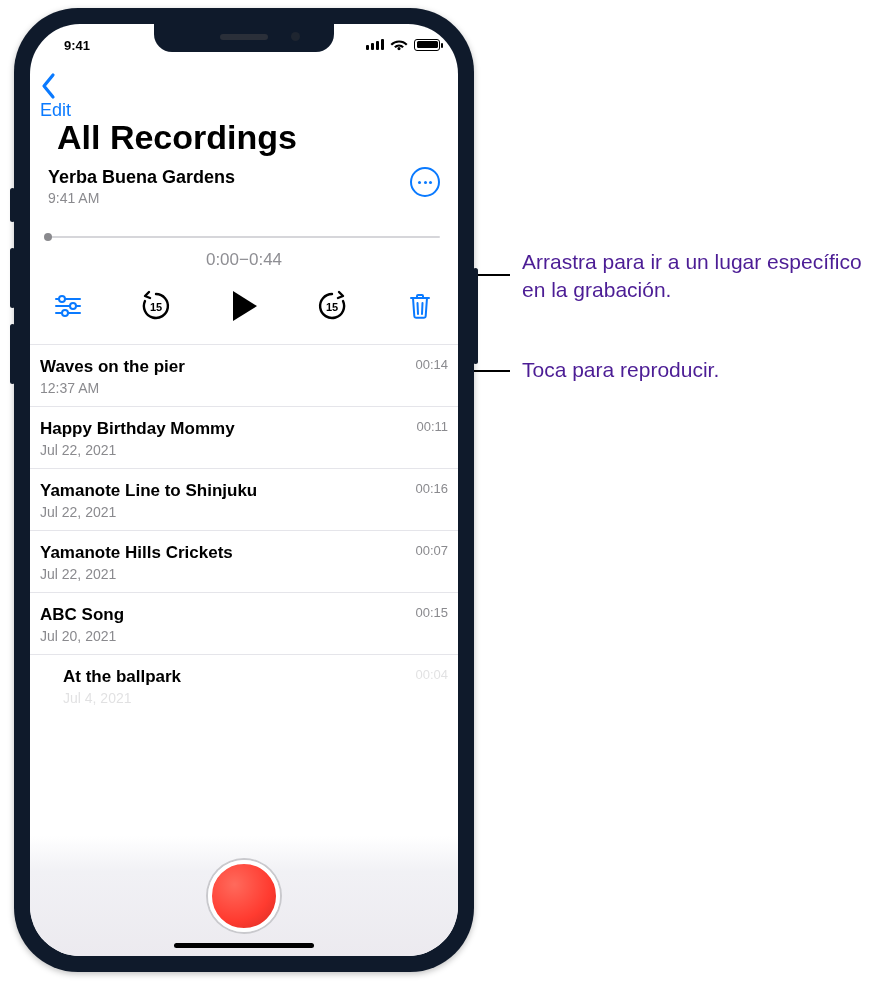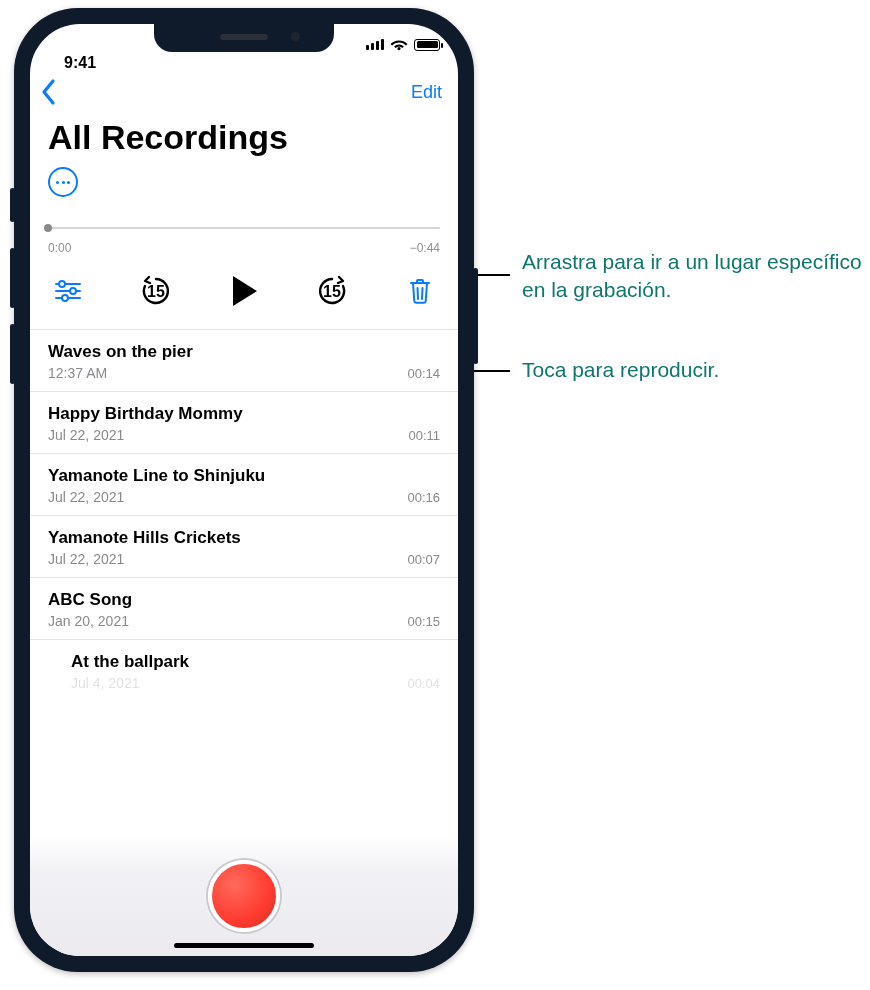--- a/index.html
+++ b/index.html
@@ -11,64 +11,64 @@
   .notch .speaker{position:absolute;top:10px;left:50%;transform:translateX(-50%);width:48px;height:6px;border-radius:3px;background:#2a2f39;}
   .notch .cam{position:absolute;top:8px;right:34px;width:9px;height:9px;border-radius:50%;background:#1e2530;}
   .home{position:absolute;bottom:8px;left:50%;transform:translateX(-50%);width:140px;height:5px;border-radius:3px;background:#000;z-index:30;}
   .side-btn{position:absolute;background:#0f1a2b;border-radius:3px;}
   .sb-right{right:-4px;top:260px;width:5px;height:96px;}
   .sb-left1{left:-4px;top:180px;width:5px;height:34px;}
   .sb-left2{left:-4px;top:240px;width:5px;height:60px;}
   .sb-left3{left:-4px;top:316px;width:5px;height:60px;}
   
   .status{position:relative;height:44px;}
-  .status .time{position:absolute;left:34px;top:30px;font-size:16px;font-weight:600;}
+  .status .time{position:absolute;left:34px;top:14px;font-size:13px;font-weight:600;}
   .status .right{position:absolute;right:18px;top:14px;display:flex;align-items:center;gap:6px;}
   .sig{display:flex;align-items:flex-end;gap:2px;}
   .sig i{display:block;width:3px;background:#000;border-radius:1px;}
   .sig i:nth-child(1){height:5px}.sig i:nth-child(2){height:7px}.sig i:nth-child(3){height:9px}.sig i:nth-child(4){height:11px}
   .wifi svg{display:block}
   .batt{width:26px;height:12px;border:1.4px solid #000;border-radius:3px;position:relative;box-sizing:border-box;}
   .batt::after{content:"";position:absolute;right:-4px;top:3px;width:2.5px;height:5px;border-radius:1px;background:#000;}
   .batt i{display:block;position:absolute;left:1.5px;top:1.5px;bottom:1.5px;right:1.5px;background:#000;border-radius:1.5px;}
   
-  .nav{display:flex;align-items:center;justify-content:space-between;padding:4px 16px 0 10px;height:40px;}
+  .nav{display:flex;justify-content:space-between;padding:4px 16px 0 10px;height:40px;flex-direction:column;}
   .back svg{display:block}
   .edit{color:#0a7aff;font-size:18px;}
-  .title{font-size:34px;font-weight:800;padding:6px 18px 10px;}
+  .title{font-size:34px;font-weight:800;padding:6px 27px 10px;}
   
   .expanded{padding:0 18px 12px;}
   .exp-head{display:flex;align-items:flex-start;justify-content:space-between;}
   .exp-name{font-size:18px;font-weight:700;}
   .exp-sub{color:#8a8a8e;font-size:14px;margin-top:2px;}
   .more{width:26px;height:26px;border:2px solid #0a7aff;border-radius:50%;display:flex;align-items:center;justify-content:center;gap:2.5px;}
   .more i{width:3px;height:3px;border-radius:50%;background:#0a7aff;display:block;}
   .track{position:relative;margin:24px 0 6px;height:14px;}
   .track-line{position:absolute;left:0;right:0;top:50%;height:2px;background:#d6d6da;border-radius:1px;transform:translateY(-50%);}
   .thumb{position:absolute;left:0;top:50%;width:8px;height:8px;border-radius:50%;background:#8a8a8e;transform:translate(-4px,-50%);}
-  .times{display:flex;justify-content:space-between;color:#8e8e93;font-size:12px;margin-bottom:14px;}
+  .times{display:flex;justify-content:center;color:#8e8e93;font-size:17px;margin-bottom:14px;}
   .controls{display:flex;align-items:center;justify-content:space-between;padding:4px 2px 8px;}
   .ctrl{width:36px;height:36px;display:flex;align-items:center;justify-content:center;color:#0a7aff;}
   .skip{position:relative;width:36px;height:36px;color:#000;}
   .skip svg{position:absolute;inset:0;margin:auto;}
-  .skip span{position:absolute;inset:0;display:flex;align-items:center;justify-content:center;font-size:16px;font-weight:600;color:#000;top:2px;}
+  .skip span{position:absolute;inset:0;display:flex;align-items:center;justify-content:center;font-size:11px;font-weight:600;color:#000;top:2px;}
   .play svg{display:block}
   
   .list{border-top:1px solid #e5e5ea;}
-  .row{padding:12px 18px 10px;border-bottom:1px solid #e5e5ea;display:flex;justify-content:space-between;align-items:flex-end;}
+  .row{padding:12px 10px 10px;border-bottom:1px solid #e5e5ea;display:flex;justify-content:space-between;align-items:flex-start;}
   .row .l .name{font-weight:700;font-size:17px;}
   .row .l .sub{color:#8a8a8e;font-size:14px;margin-top:3px;}
   .row .dur{color:#8a8a8e;font-size:13px;}
   .row.cut{padding-bottom:2px;border-bottom:none;margin-left:23px;}
   .row.cut .sub,.row.cut .dur{opacity:.25;}
   
   .recbar{position:absolute;left:0;right:0;bottom:0;height:120px;background:linear-gradient(#ffffffcc,#f1f1f5 30%,#eceaef);display:flex;align-items:center;justify-content:center;z-index:20;}
   .recbtn{width:64px;height:64px;border-radius:50%;border:4px solid #fff;box-shadow:0 0 0 2px #c9c9cd;background:radial-gradient(circle at 35% 32%,#ff6a5c,#ff3b30 60%,#d52b22);} 
   
-  .callout{position:absolute;font-size:21px;line-height:1.35;color:#0f766e;max-width:340px;}
+  .callout{position:absolute;font-size:21px;line-height:1.35;color:#4c1d95;max-width:340px;}
   .lead{position:absolute;height:2px;background:#000;}
   .lead::before{content:"";position:absolute;left:-4px;top:-3px;width:8px;height:8px;border-radius:50%;background:#000;}
 </style>
 </head>
 <body>
 <div class="stage">
 
   <div class="lead" style="left:106px;top:274px;width:404px;"></div>
   <div class="callout" style="left:522px;top:248px;">Arrastra para ir a un lugar específico en la grabación.</div>
 
@@ -113,20 +113,24 @@
               <path d="M13 3 4 14l9 11" fill="none" stroke="#0a7aff" stroke-width="3.2" stroke-linecap="round" stroke-linejoin="round"></path>
             </svg>
         </span>
         <span class="edit">Edit</span>
       </div>
 
       <div class="title">All Recordings</div>
 
       <div class="expanded">
         <div class="exp-head">
+          <div>
+            <div class="exp-name">Yerba Buena Gardens</div>
+            <div class="exp-sub">9:41 AM</div>
+          </div>
           <div class="more">
               <i></i>
               <i></i>
               <i></i>
             </div>
         </div>
 
         <div class="track">
           <div class="track-line"></div>
           <div class="thumb"></div>
@@ -209,21 +213,21 @@
         <div class="row">
           <div class="l">
               <div class="name">Yamanote Hills Crickets</div>
               <div class="sub">Jul 22, 2021</div>
             </div>
           <div class="dur">00:07</div>
         </div>
         <div class="row">
           <div class="l">
               <div class="name">ABC Song</div>
-              <div class="sub">Jan 20, 2021</div>
+              <div class="sub">Jul 20, 2021</div>
             </div>
           <div class="dur">00:15</div>
         </div>
         <div class="row cut">
           <div class="l">
               <div class="name">At the ballpark</div>
               <div class="sub">Jul 4, 2021</div>
             </div>
           <div class="dur">00:04</div>
         </div>

